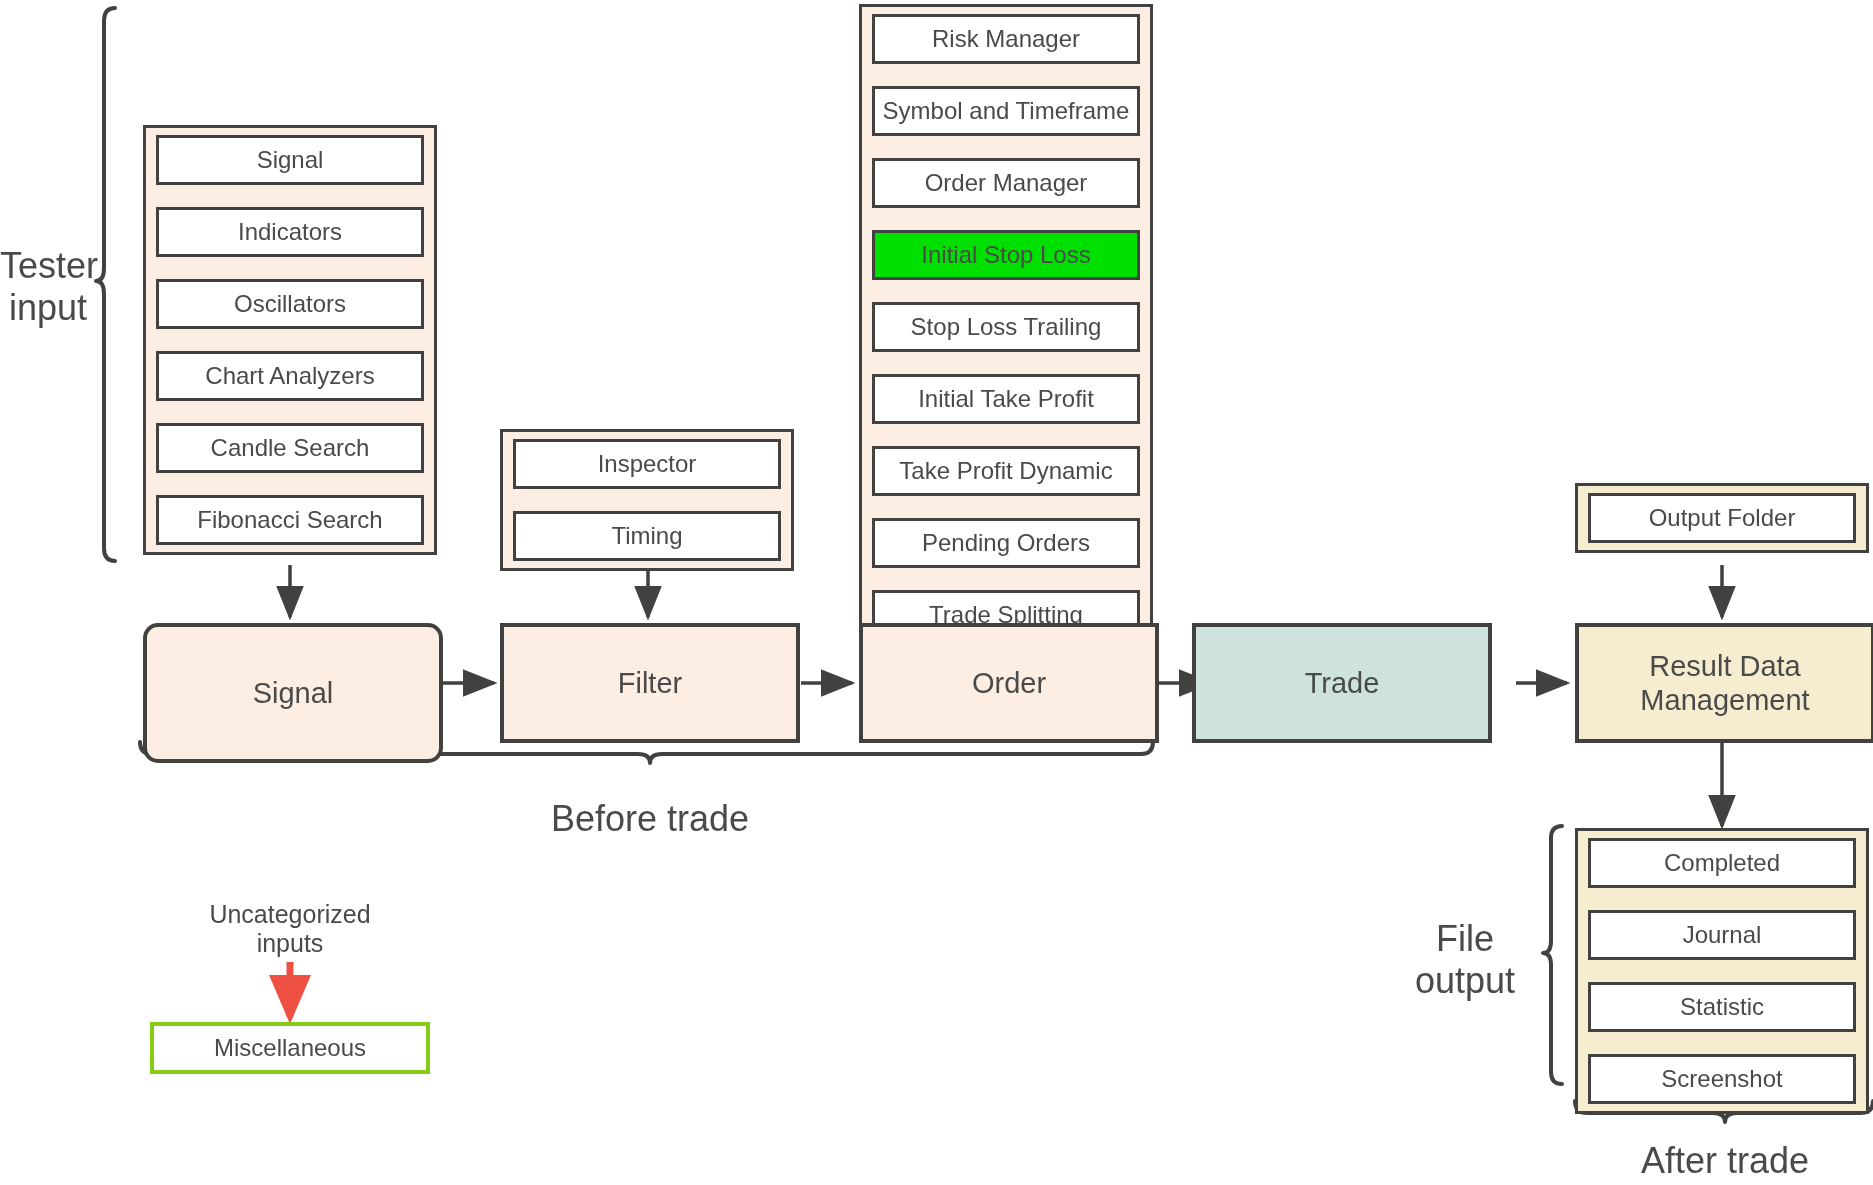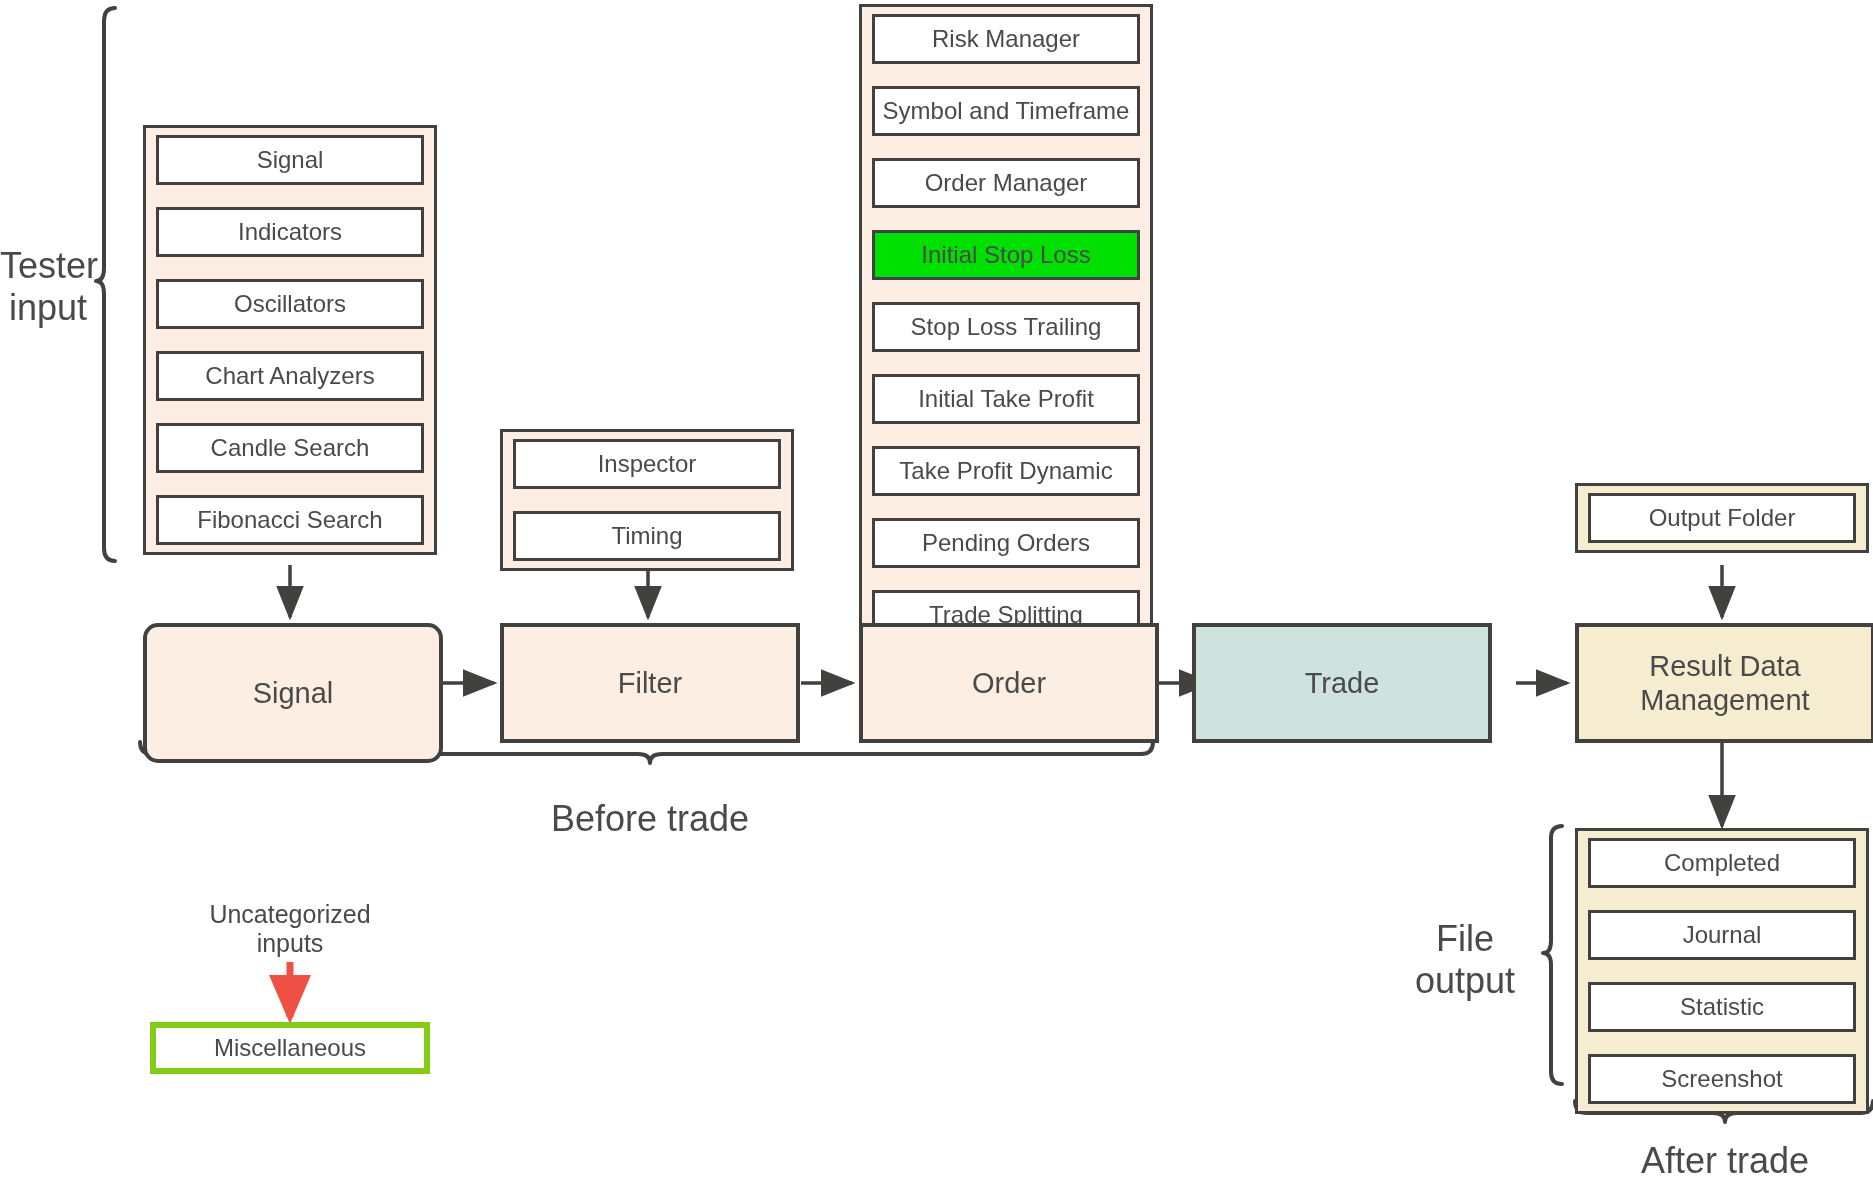--- a/index.html
+++ b/index.html
@@ -54,21 +54,21 @@
     font-size: 29px;
     color: #4a4a4a;
     line-height: 1.18;
   }
   .node.peach { background: #fceee3; }
   .node.mint  { background: #cfe3de; }
   .node.cream { background: #f6ecd0; }
 
   
   .plainbox {
-    border: 6px solid #84cc16;
+    border: 4px solid #84cc16;
     background: #ffffff;
     display: flex;
     align-items: center;
     justify-content: center;
     font-size: 24px;
     color: #4a4a4a;
   }
 
   
   .label {

